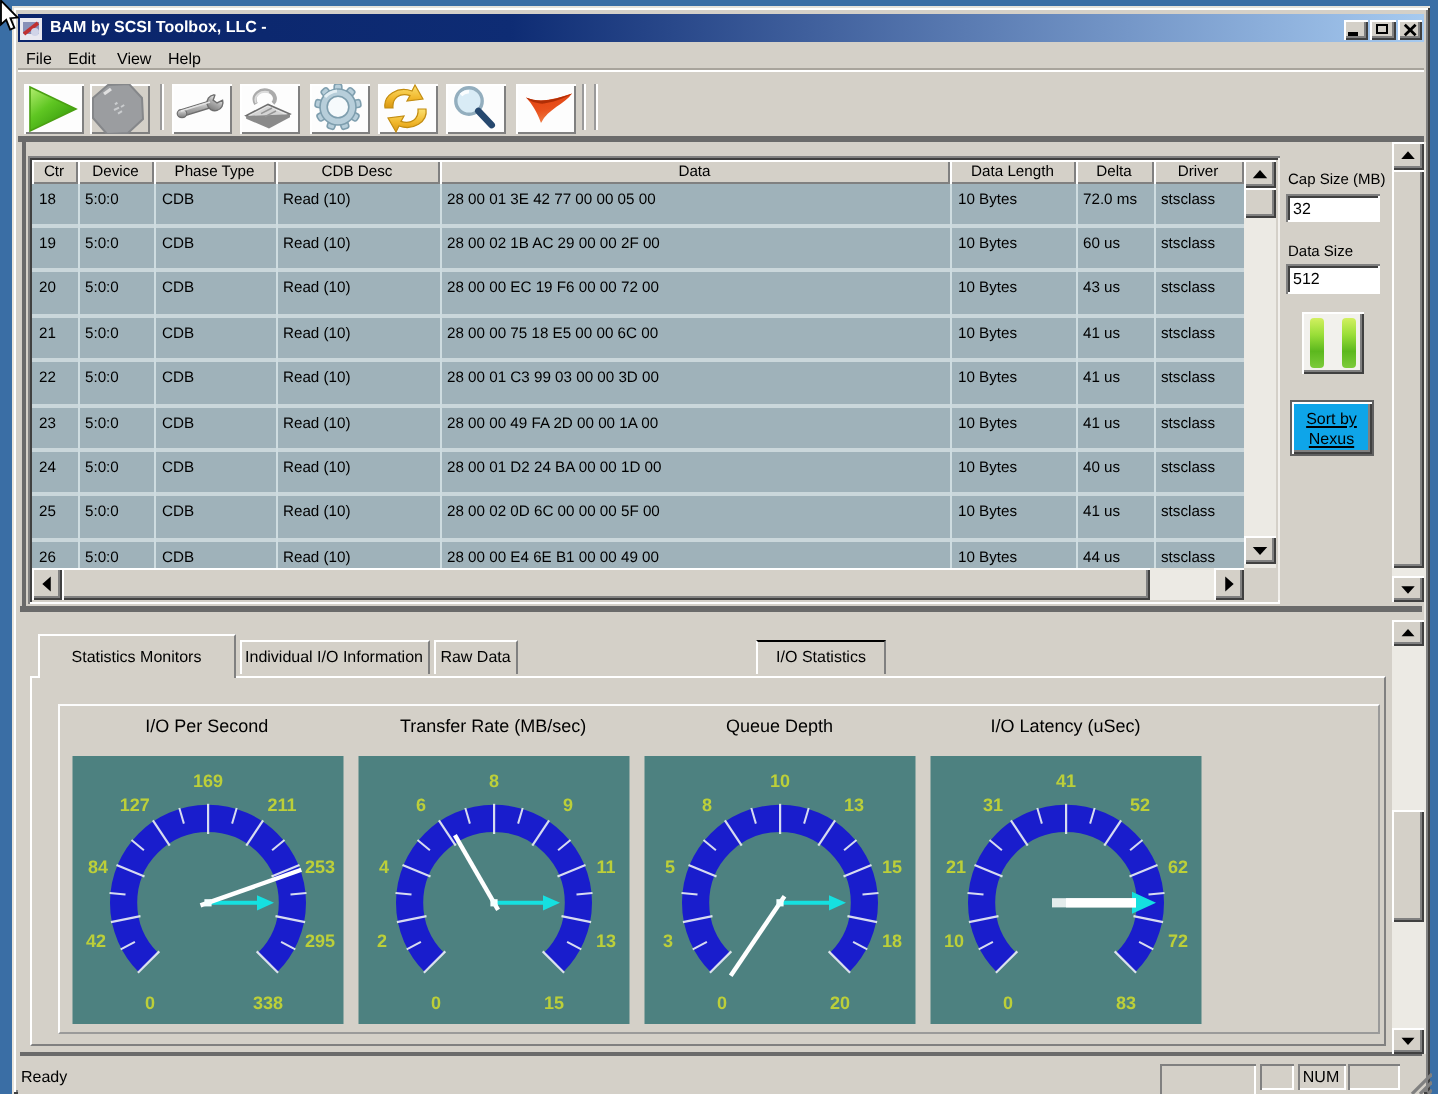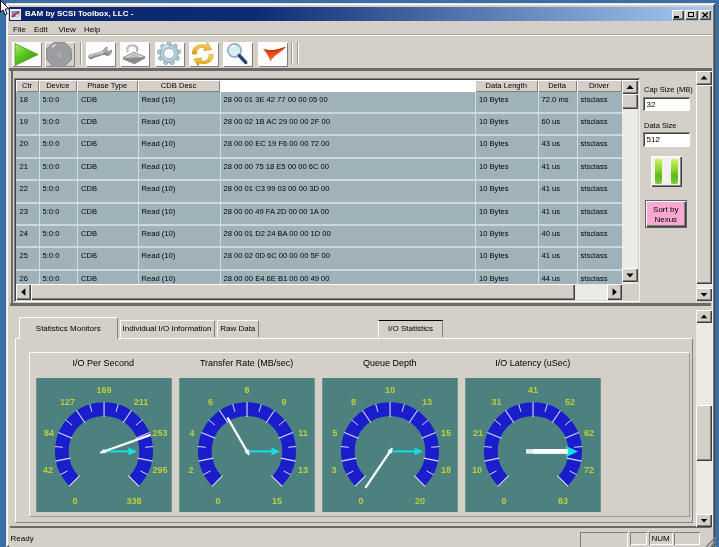--- a/index.html
+++ b/index.html
@@ -148,20 +148,21 @@
  <div style="position:absolute;left:8.5px;top:68px;width:703px;height:2.5px;background:#6A6A6A;"></div>
 
  <div style="position:absolute;left:9.5px;top:70.5px;width:701px;height:232.5px;background:#D4D0C8;"></div>
 
  <div style="position:absolute;left:13.5px;top:77.5px;width:626px;height:224.5px;background:#fff;
    box-shadow:inset 1px 1px 0 #808080, inset -1px -1px 0 #FFFFFF, inset 2px 2px 0 #404040, inset -2px -2px 0 #D4D0C8;"></div>
  <div style="position:absolute;left:15.5px;top:79.5px;width:23.0px;height:12px;background:#D4D0C8;box-shadow:inset 1px 1px 0 #FFFFFF, inset -1px -1px 0 #808080;font-size:7.6px;text-align:center;line-height:12px;">Ctr</div>
     <div style="position:absolute;left:38.5px;top:79.5px;width:38.5px;height:12px;background:#D4D0C8;box-shadow:inset 1px 1px 0 #FFFFFF, inset -1px -1px 0 #808080;font-size:7.6px;text-align:center;line-height:12px;">Device</div>
     <div style="position:absolute;left:77px;top:79.5px;width:60.5px;height:12px;background:#D4D0C8;box-shadow:inset 1px 1px 0 #FFFFFF, inset -1px -1px 0 #808080;font-size:7.6px;text-align:center;line-height:12px;">Phase Type</div>
     <div style="position:absolute;left:137.5px;top:79.5px;width:82.0px;height:12px;background:#D4D0C8;box-shadow:inset 1px 1px 0 #FFFFFF, inset -1px -1px 0 #808080;font-size:7.6px;text-align:center;line-height:12px;">CDB Desc</div>
+    <div style="position:absolute;left:219.5px;top:79.5px;width:255.5px;height:12px;background:#D4D0C8;box-shadow:inset 1px 1px 0 #FFFFFF, inset -1px -1px 0 #808080;font-size:7.6px;text-align:center;line-height:12px;">Data</div>
     <div style="position:absolute;left:475px;top:79.5px;width:62.5px;height:12px;background:#D4D0C8;box-shadow:inset 1px 1px 0 #FFFFFF, inset -1px -1px 0 #808080;font-size:7.6px;text-align:center;line-height:12px;">Data Length</div>
     <div style="position:absolute;left:537.5px;top:79.5px;width:39.0px;height:12px;background:#D4D0C8;box-shadow:inset 1px 1px 0 #FFFFFF, inset -1px -1px 0 #808080;font-size:7.6px;text-align:center;line-height:12px;">Delta</div>
     <div style="position:absolute;left:576.5px;top:79.5px;width:45.0px;height:12px;background:#D4D0C8;box-shadow:inset 1px 1px 0 #FFFFFF, inset -1px -1px 0 #808080;font-size:7.6px;text-align:center;line-height:12px;">Driver</div>
     <div style="position:absolute;left:15.5px;top:91.5px;width:606px;height:192.5px;background:#CAD7DB;"></div>
     <div style="position:absolute;left:15.5px;top:91.5px;width:606px;height:20.5px;background:#9FB2BA;overflow:hidden;">
       <span style="position:absolute;left:4.0px;top:3px;font-size:7.6px;">18</span>
       <span style="position:absolute;left:27.0px;top:3px;font-size:7.6px;">5:0:0</span>
       <span style="position:absolute;left:65.5px;top:3px;font-size:7.6px;">CDB</span>
       <span style="position:absolute;left:126.0px;top:3px;font-size:7.6px;">Read (10)</span>
       <span style="position:absolute;left:208.0px;top:3px;font-size:7.6px;">28 00 01 3E 42 77 00 00 05 00</span>
@@ -259,21 +260,21 @@
     <div style="position:absolute;left:621.5px;top:91.5px;width:1px;height:192.5px;background:#CEDCE0;"></div>
  <div style="position:absolute;left:638.5px;top:79px;width:1.5px;height:221px;background:#F2F0EC;"></div>
     <div style="position:absolute;left:644px;top:84.5px;font-size:7.5px;">Cap Size (MB)</div>
     <div style="position:absolute;left:642.5px;top:96.5px;width:47.5px;height:14.5px;background:#fff;box-shadow:inset 1px 1px 0 #808080, inset -1px -1px 0 #FFFFFF, inset 2px 2px 0 #404040;font-size:8px;padding:3px 0 0 4px;">32</div>
     <div style="position:absolute;left:644px;top:120.5px;font-size:7.5px;">Data Size</div>
     <div style="position:absolute;left:642.5px;top:132px;width:47.5px;height:14.5px;background:#fff;box-shadow:inset 1px 1px 0 #808080, inset -1px -1px 0 #FFFFFF, inset 2px 2px 0 #404040;font-size:8px;padding:3px 0 0 4px;">512</div>
     <div style="position:absolute;left:650.5px;top:156px;width:31.5px;height:30.5px;background:#F2F1ED;box-shadow:inset 1px 1px 0 #FFFFFF, inset -1px -1px 0 #404040, inset -2px -2px 0 #808080;">
       <div style="position:absolute;left:4px;top:3px;width:7px;height:25px;border-radius:2px;background:linear-gradient(to bottom,#D2F060,#9ADE38,#5CB81E,#7CCB3A);"></div>
       <div style="position:absolute;left:20px;top:3px;width:7px;height:25px;border-radius:2px;background:linear-gradient(to bottom,#D2F060,#9ADE38,#5CB81E,#7CCB3A);"></div>
     </div>
-    <div style="position:absolute;left:644.5px;top:200px;width:42.5px;height:27.5px;background:#f9a8d4;border:1px solid #606060;box-shadow:inset 1px 1px 0 #FFFFFF, inset -1px -1px 0 #404040, inset -2px -2px 0 #808080;font-size:8px;text-align:center;padding-top:4px;line-height:9.5px;">Sort by<br>Nexus</div>
+    <div style="position:absolute;left:644.5px;top:200px;width:42.5px;height:27.5px;background:#0ea5e9;border:1px solid #606060;box-shadow:inset 1px 1px 0 #FFFFFF, inset -1px -1px 0 #404040, inset -2px -2px 0 #808080;font-size:8px;text-align:center;padding-top:4px;line-height:9.5px;text-decoration:underline;">Sort by<br>Nexus</div>
  <div style="position:absolute;left:11px;top:70.5px;width:1.5px;height:232.5px;background:#6A6A6A;"></div>
  <div style="position:absolute;left:11px;top:305.5px;width:1.5px;height:221.5px;background:#6A6A6A;"></div>
  <div style="position:absolute;left:712px;top:70.5px;width:1px;height:456.5px;background:#ECEAE4;"></div>
 
  <div style="position:absolute;left:9.5px;top:303px;width:701px;height:2.5px;background:#6A6A6A;"></div>
  <div style="position:absolute;left:9.5px;top:305.5px;width:701px;height:220px;background:#D4D0C8;"></div>
  <div style="position:absolute;left:19px;top:316.5px;width:98.5px;height:22.5px;background:#D4D0C8;border-top:1px solid #FFFFFF;border-left:1px solid #FFFFFF;border-right:1px solid #808080;font-size:8px;text-align:center;padding-top:6px;z-index:3;">Statistics Monitors</div>
     <div style="position:absolute;left:119.5px;top:319.5px;width:95px;height:17.5px;background:#D4D0C8;border-top:1px solid #FFFFFF;border-left:1px solid #FFFFFF;border-right:1px solid #808080;font-size:8px;text-align:center;padding-top:3px;z-index:2;">Individual I/O Information</div>
     <div style="position:absolute;left:216.5px;top:319.5px;width:42.5px;height:17.5px;background:#D4D0C8;border-top:1px solid #FFFFFF;border-left:1px solid #FFFFFF;border-right:1px solid #808080;font-size:8px;text-align:center;padding-top:3px;z-index:2;">Raw Data</div>
     <div style="position:absolute;left:378px;top:319.5px;width:65px;height:17.5px;background:#D4D0C8;border-top:1px solid #000000;border-left:1px solid #FFFFFF;border-right:1px solid #808080;font-size:8px;text-align:center;padding-top:3px;z-index:2;">I/O Statistics</div>

